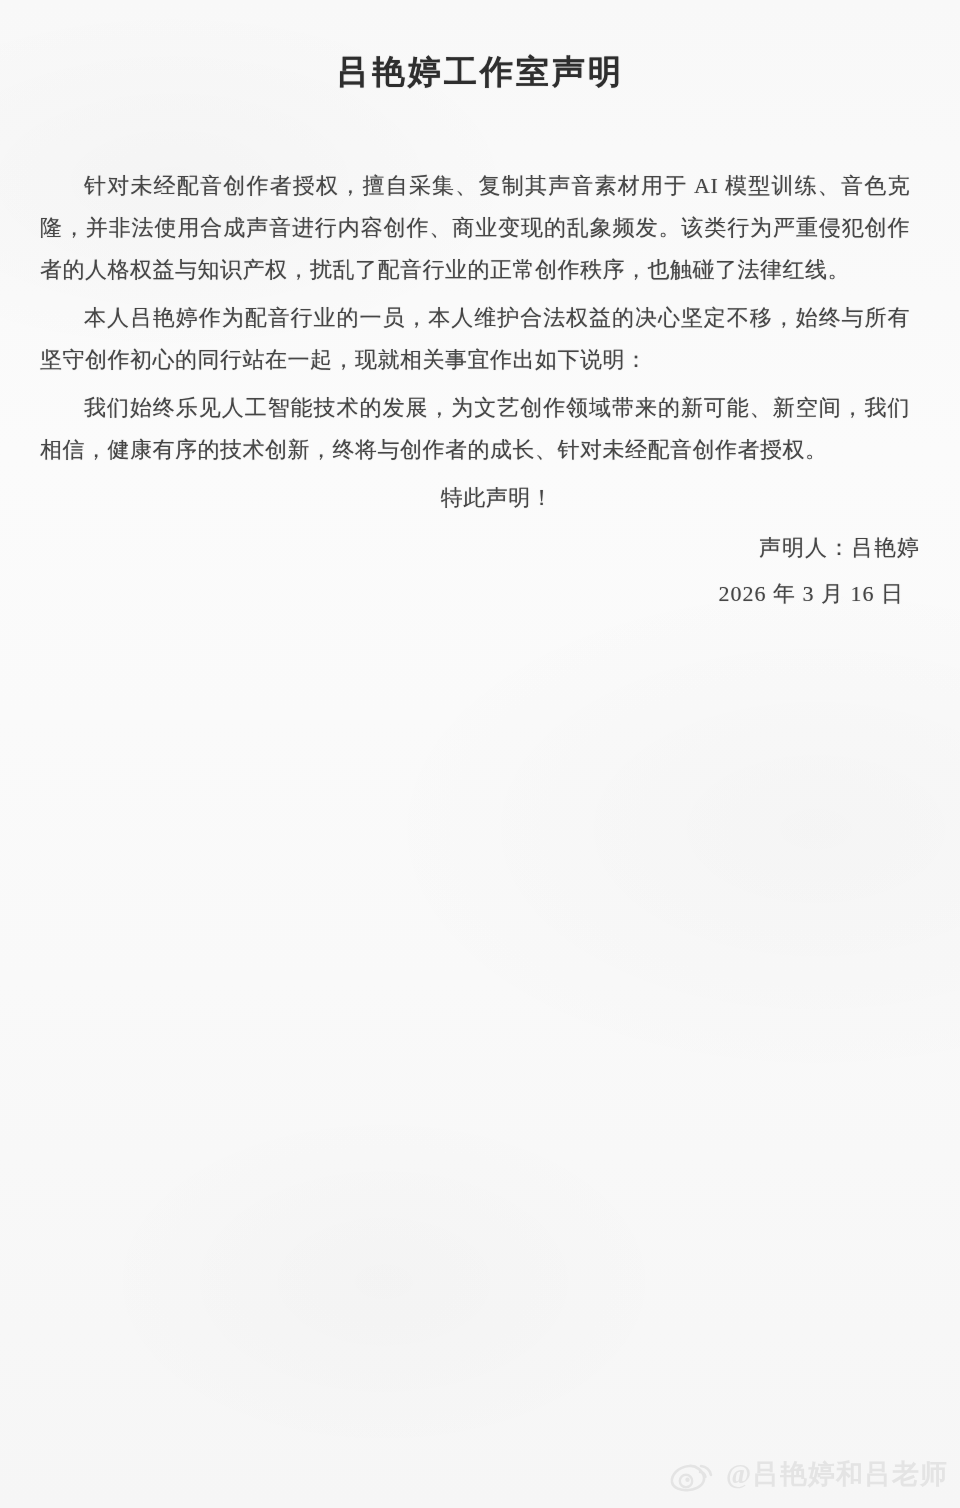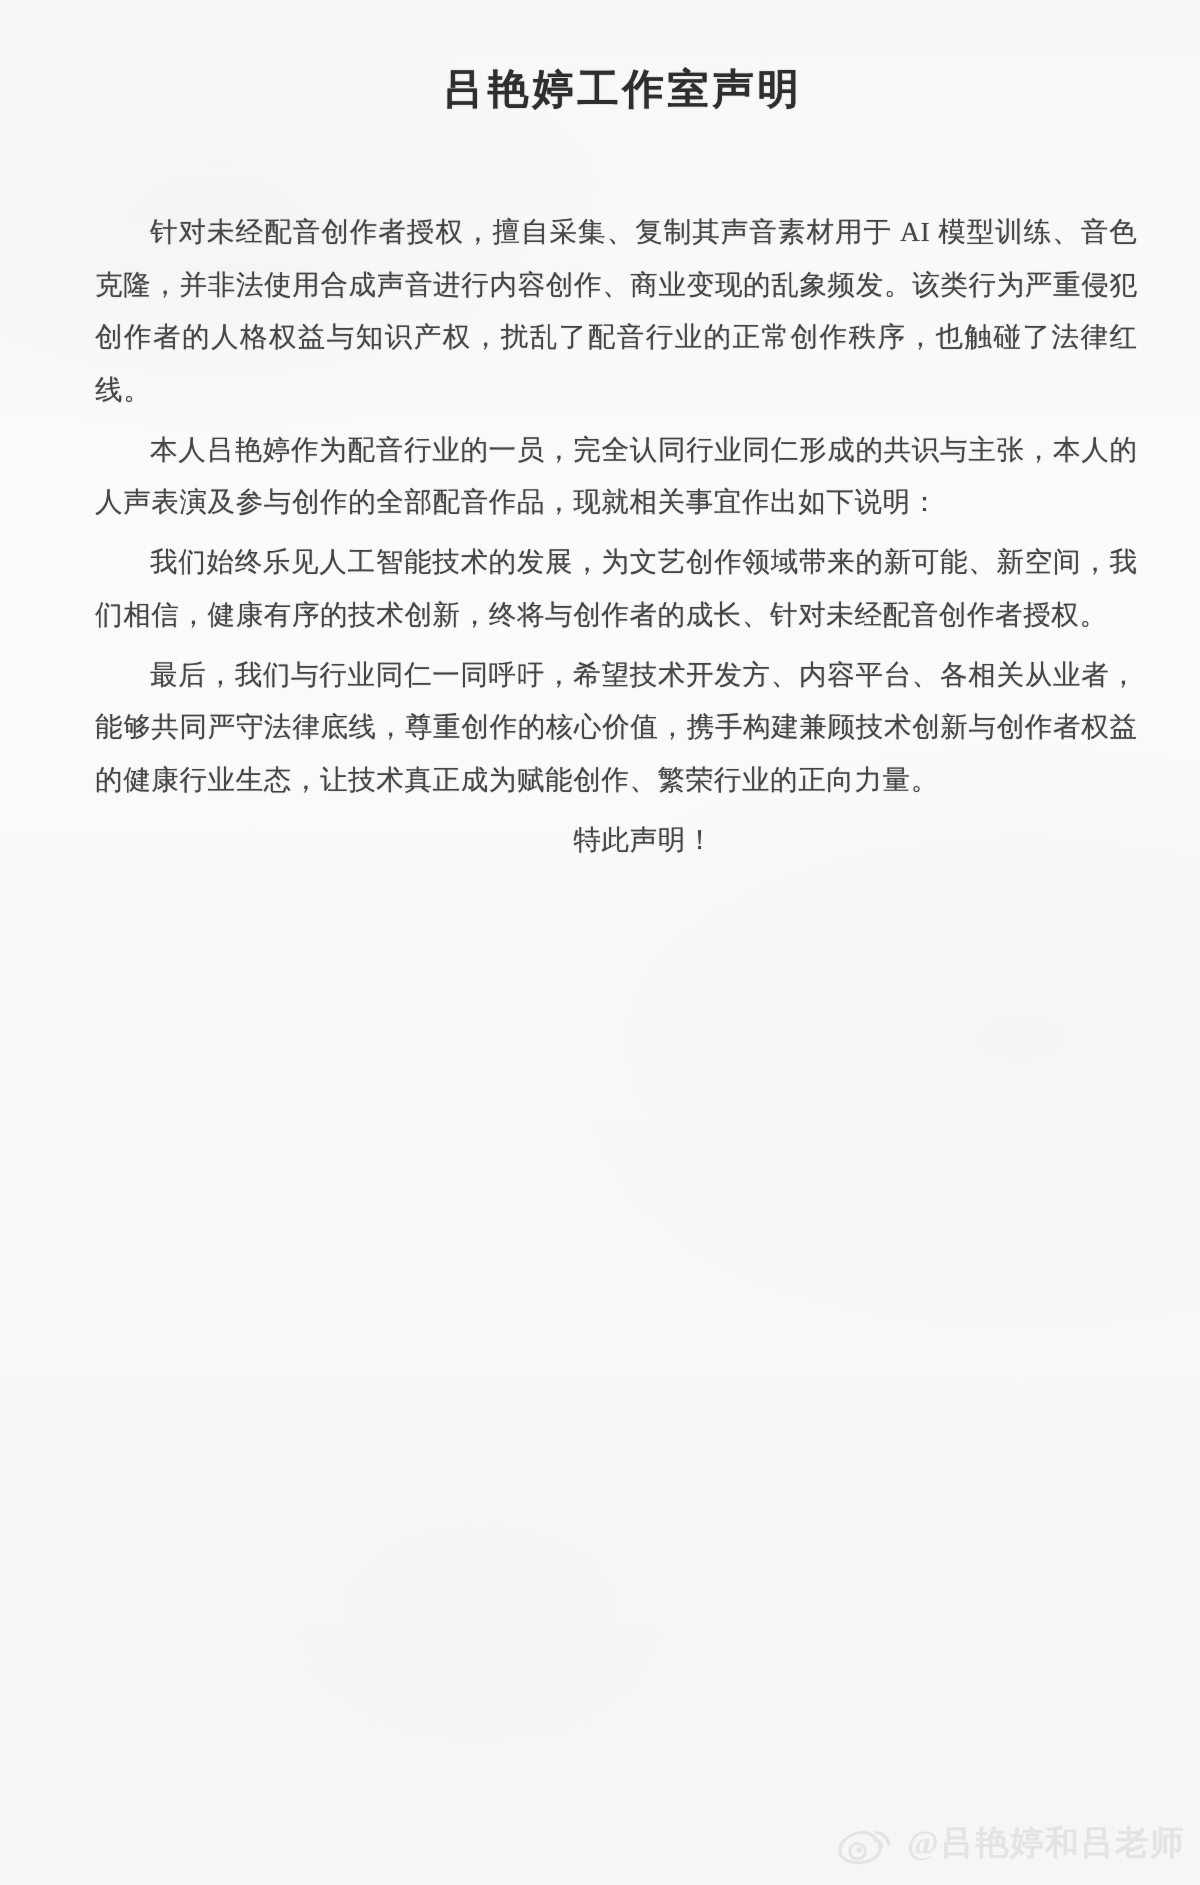--- a/index.html
+++ b/index.html
@@ -14,21 +14,20 @@
     margin: 0 auto;
     overflow: hidden;
     box-sizing: border-box;
     font-family: "Liberation Serif", "DejaVu Serif", serif;
     color: #454545;
     background:
       radial-gradient(ellipse 600px 300px at 18% 12%, rgba(0,0,0,0.02), transparent 60%),
       radial-gradient(ellipse 700px 400px at 85% 55%, rgba(0,0,0,0.018), transparent 65%),
       radial-gradient(ellipse 500px 300px at 40% 85%, rgba(0,0,0,0.015), transparent 60%),
       linear-gradient(180deg, #f8f8f8 0%, #fbfbfb 30%, #f9f9f9 65%, #f6f6f6 100%);
-    padding-left: 36px;
   }
   .doc-title {
     margin: 52px 0 0 0;
     text-align: center;
     font-size: 33px;
     line-height: 40px;
     font-weight: 700;
     letter-spacing: 3px;
     color: #2e2e2e;
     text-shadow: 0 0 1px rgba(46,46,46,0.6);
@@ -95,26 +94,29 @@
 </style>
 </head>
 <body>
 
 <div class="page">
 
   <h1 class="doc-title">吕艳婷工作室声明</h1>
 
   <div class="doc-body">
     <p>针对未经配音创作者授权，擅自采集、复制其声音素材用于 AI 模型训练、音色克隆，并非法使用合成声音进行内容创作、商业变现的乱象频发。该类行为严重侵犯创作者的人格权益与知识产权，扰乱了配音行业的正常创作秩序，也触碰了法律红线。</p>
-    <p>本人吕艳婷作为配音行业的一员，完全认同行业同仁形成的共识与主张，本人的人声表演及参与创作的全部配音作品，现就相关事宜作出如下说明：</p>
+    <p>本人吕艳婷作为配音行业的一员，本人维护合法权益的决心坚定不移，始终与所有坚守创作初心的同行站在一起，现就相关事宜作出如下说明：</p>
     <p>我们始终乐见人工智能技术的发展，为文艺创作领域带来的新可能、新空间，我们相信，健康有序的技术创新，终将与创作者的成长、针对未经配音创作者授权。</p>
-    <p>最后，我们与行业同仁一同呼吁，希望技术开发方、内容平台、各相关从业者，能够共同严守法律底线，尊重创作的核心价值，携手构建兼顾技术创新与创作者权益的健康行业生态，让技术真正成为赋能创作、繁荣行业的正向力量。</p>
     <p class="closing">特此声明！</p>
   </div>
 
+  <div class="sig-block">
+    <div class="sig-line">声明人：吕艳婷</div>
+    <div class="date-line">2026 年 3 月 16 日</div>
+  </div>
 
 
   <div class="watermark">
     <span>
       <svg width="52" height="40" viewBox="0 0 52 40" fill="none">
 
         <path d="M21 12 C10 13 3 21 4 28 c1 6 9 9 17 8 c9 -1 16 -6 15 -13 c-1 -6 -8 -12 -15 -11 z" stroke="#e4e4e4" stroke-width="2.6" fill="none"></path>
 
         <circle cx="18" cy="27" r="6.2" stroke="#e4e4e4" stroke-width="2.4" fill="none"></circle>
         <circle cx="19.5" cy="25.8" r="2.2" fill="#e4e4e4"></circle>

